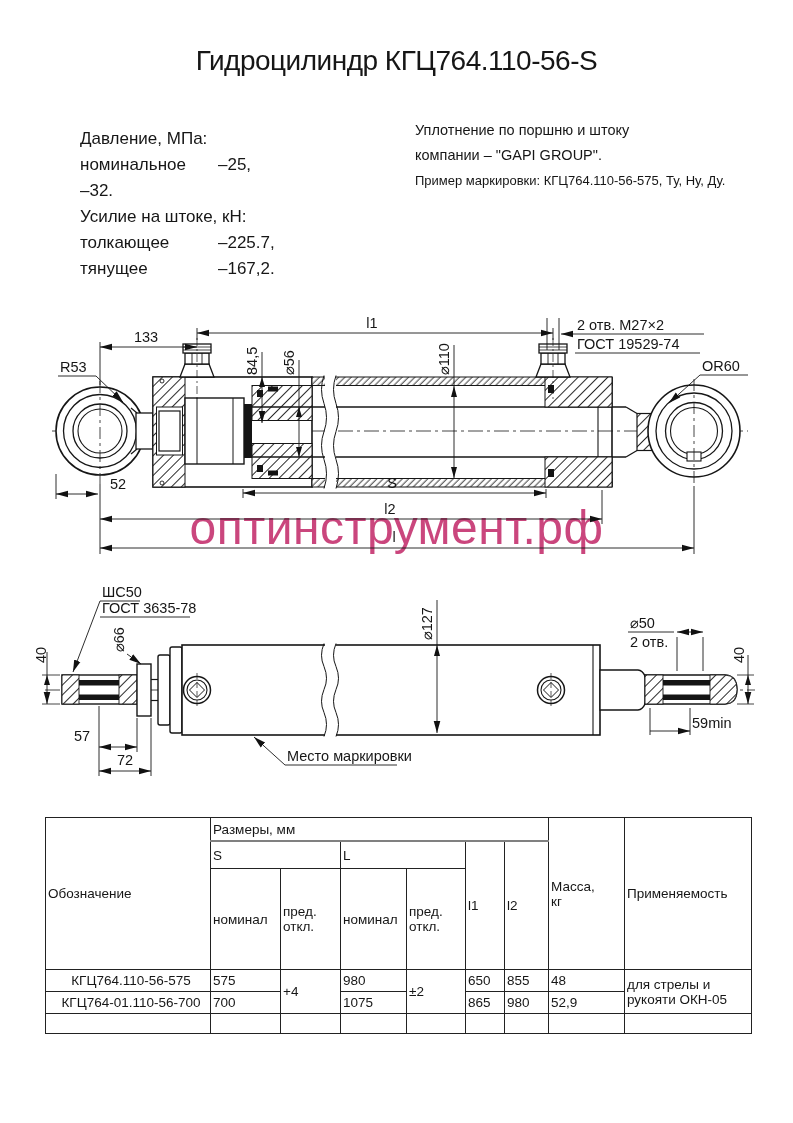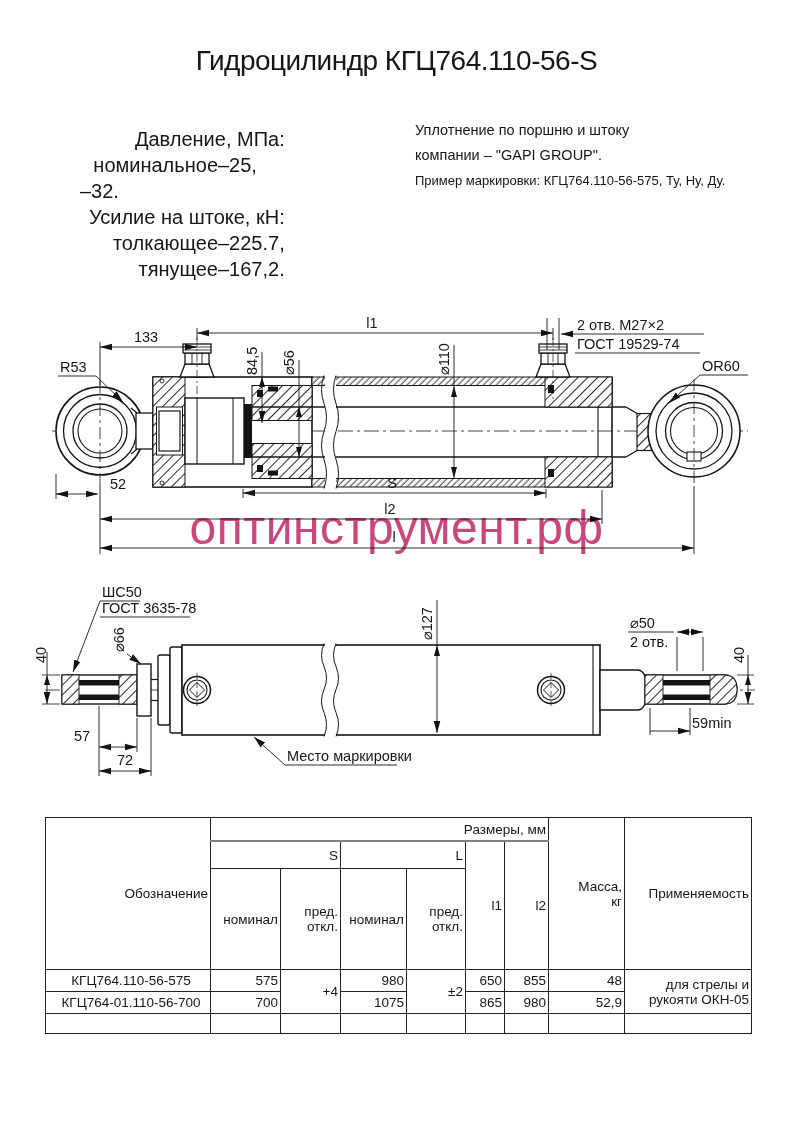--- a/index.html
+++ b/index.html
@@ -1,32 +1,32 @@
 <!DOCTYPE html>
 <html><head>
 <meta charset="utf-8">
 <style>
   html,body{margin:0;padding:0;background:#fff;}
   #page{position:relative;width:793px;height:1123px;background:#ffffff;overflow:hidden;
         font-family:"Liberation Sans",sans-serif;color:#161616;outline:1px solid #ececec;}
   .abs{position:absolute;}
   #title{left:0;top:45px;width:100%;text-align:center;font-size:28px;letter-spacing:-0.5px;white-space:nowrap;}
-  .specs{left:80px;top:126px;font-size:20px;line-height:26px;text-align:right;}
+  .specs{left:80px;top:126px;font-size:17px;line-height:26px;}
   .specrow{display:flex;}
   .speclabel{width:138px;}
   .sealing{left:415px;top:118px;font-size:14.5px;line-height:25px;}
   .sealing .small{font-size:13px;}
   #watermark{left:0;top:500px;width:100%;text-align:center;font-size:48px;letter-spacing:.5px;
              color:#be185d;opacity:.8;z-index:1;white-space:nowrap;}
   #drawsvg{position:absolute;left:0;top:0;z-index:2;}
   svg text{font-family:"Liberation Sans",sans-serif;fill:#161616;font-size:14.5px;}
   
   #spec-table{position:absolute;left:45px;top:817px;z-index:3;border-collapse:collapse;table-layout:fixed;
               font-size:13.5px;}
-  #spec-table th,#spec-table td{border:1px solid #222;font-weight:normal;text-align:right;
+  #spec-table th,#spec-table td{border:1px solid #222;font-weight:normal;text-align:left;
               vertical-align:middle;padding:0 2px;white-space:pre-line;overflow:hidden;}
   #spec-table th.sizes{border-bottom:2px solid #808080;height:22px;}
   #spec-table .des{text-align:center;padding-left:8px;}
   #spec-table tr.h2 th{height:26px;}
   #spec-table tr.h3 th{height:100px;}
   #spec-table tr.dr td{height:21px;}
   #spec-table tr.empty td{height:19px;}
 </style>
 </head>
 <body>

